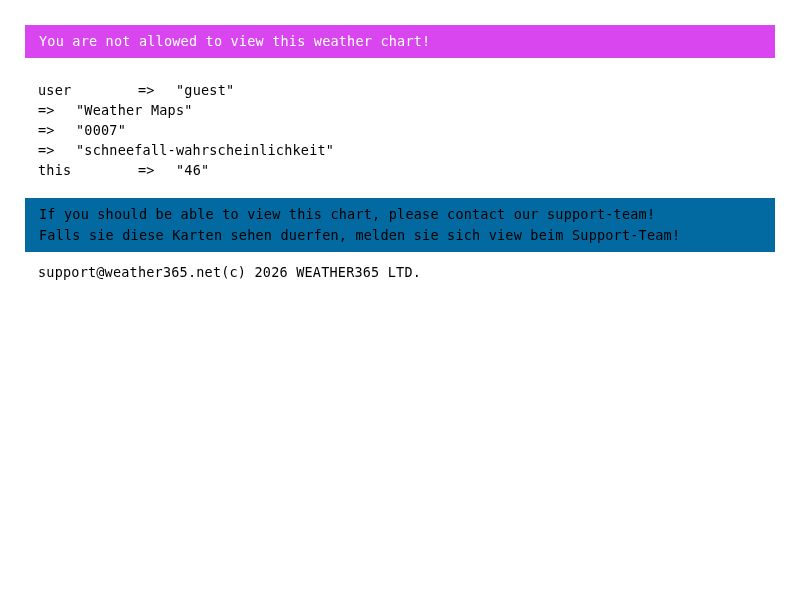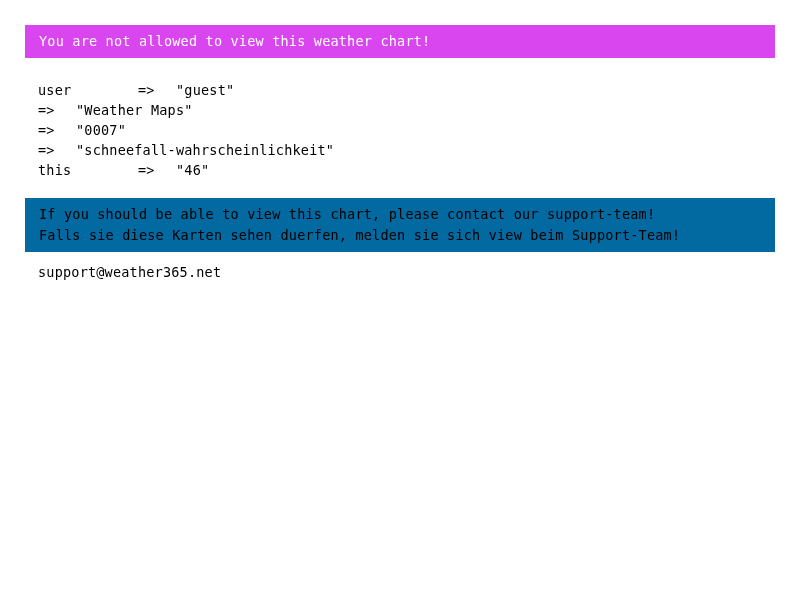--- a/index.html
+++ b/index.html
@@ -122,15 +122,16 @@
     </div>
   </div>
 
   <div class="banner banner-info">
     <div class="banner-line">If you should be able to view this chart, please contact our support-team!</div>
     <div class="banner-line">Falls sie diese Karten sehen duerfen, melden sie sich view beim Support-Team!</div>
   </div>
 
   <div class="footer">
     <span>support@weather365.net</span>
+    <span class="footer-right">(c) 2026 WEATHER365 LTD.</span>
   </div>
 
 </div>
 
 </body></html>

